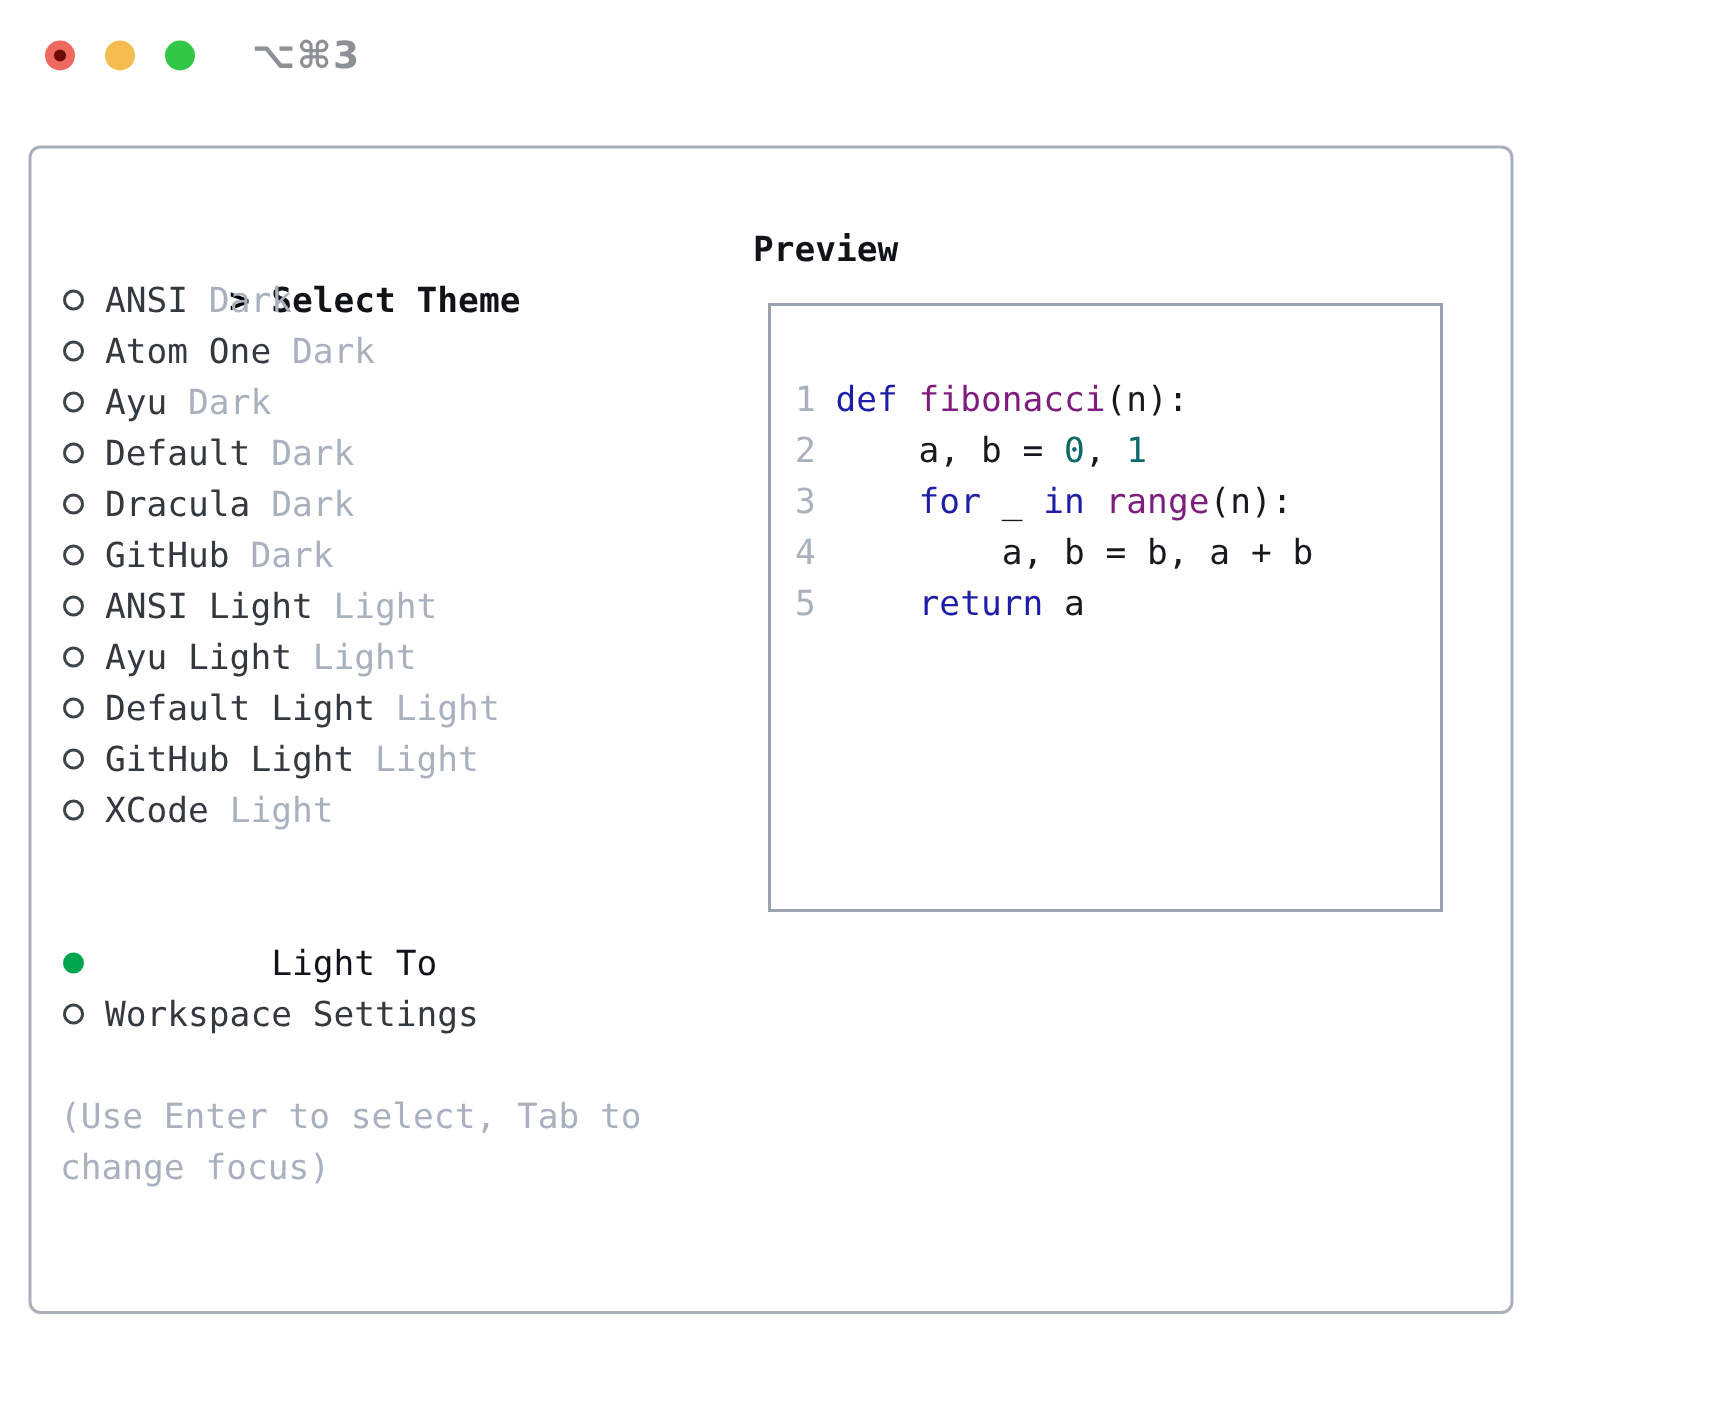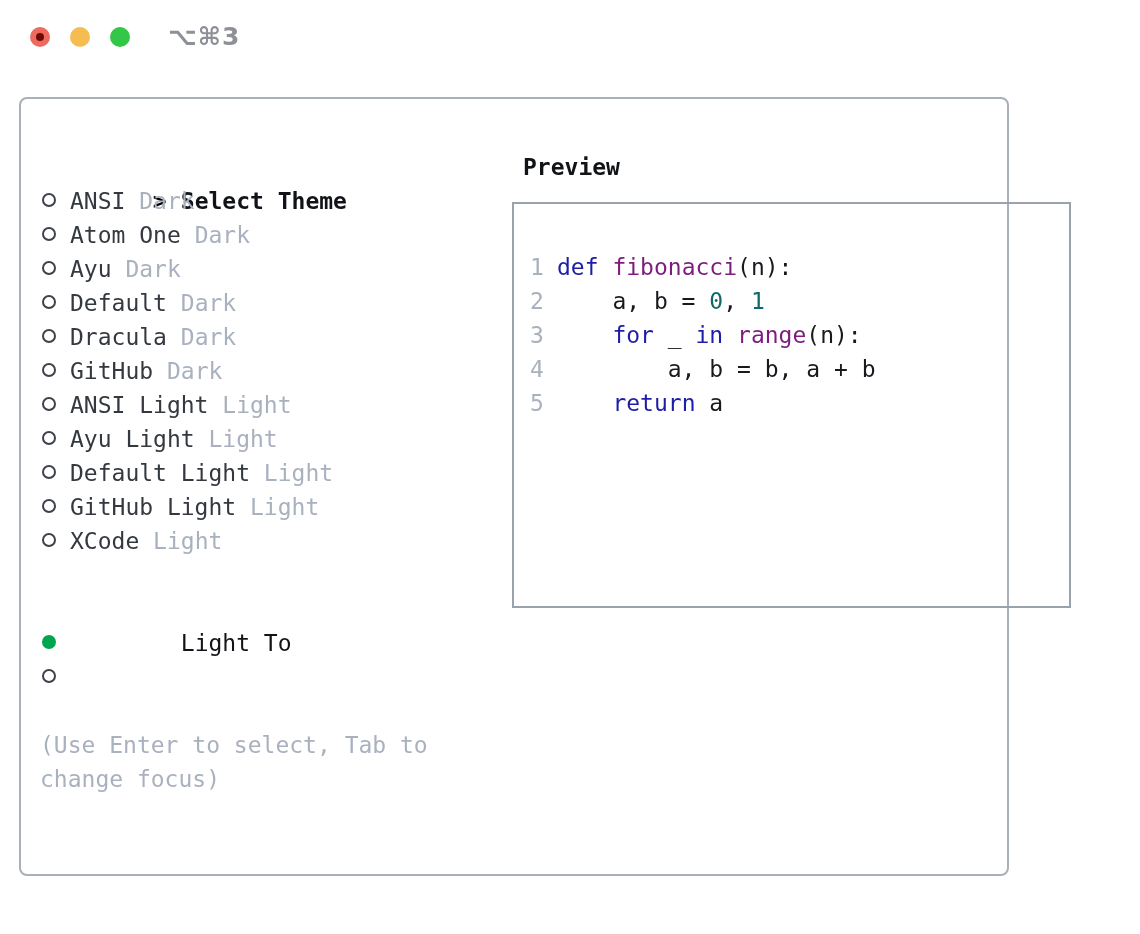--- a/index.html
+++ b/index.html
@@ -45,25 +45,25 @@
   .marker .circle.filled{border-color:var(--accent);background:var(--accent);}
   .marker.arrow{font-weight:bold;color:#000;padding-left:2px;width:28px;}
   .header-text{font-weight:bold;color:var(--header);}
   .item-name{color:var(--name);}
   .item-name.selected{color:var(--accent);}
   .item-variant{color:var(--muted);margin-top:32px;}
   .apply-header{color:var(--header);}
   .help{color:var(--muted);}
   
   .preview-header{
-    position:absolute;left:502px;top:51px;height:34px;line-height:34px;
+    position:absolute;left:481px;top:51px;height:34px;line-height:34px;
     font-weight:bold;color:var(--header);
   }
   .preview-box{
-    position:absolute;left:491px;top:103px;width:559px;height:406px;
+    position:absolute;left:491px;top:103px;width:450px;height:406px;
     border:2px solid var(--pv-border);box-sizing:border-box;
     padding:46px 0 0 16px;overflow:hidden;
   }
   .ln{display:inline-block;width:27px;color:var(--ln);}
   .tok-kw{color:var(--kw);}
   .tok-fn{color:var(--fn);}
   .tok-lit{color:var(--lit);}
   .tok-plain{color:var(--code);}
   .tok-context{color:var(--ctx);}
   .tok-del{color:var(--del);}
@@ -105,21 +105,21 @@
         </div>
 
       <div class="row"></div>
 
       <div class="row">
         <span class="marker"></span><span class="apply-header">Light To</span>
       </div>
 
       <div id="apply-list">
           <div class="row"><span class="marker"><span class="circle filled"></span></span></div>
-          <div class="row"><span class="marker"><span class="circle"></span></span></div>
+          <div class="row"><span class="marker"><span class="circle"></span></span><span class="item-name">Workspace Settings</span></div>
         </div>
 
       <div class="row"></div>
 
       <div class="row help">(Use Enter to select, Tab to</div>
       <div class="row help">change focus)</div>
     </div>
 
     <div class="preview-header">Preview</div>
 

